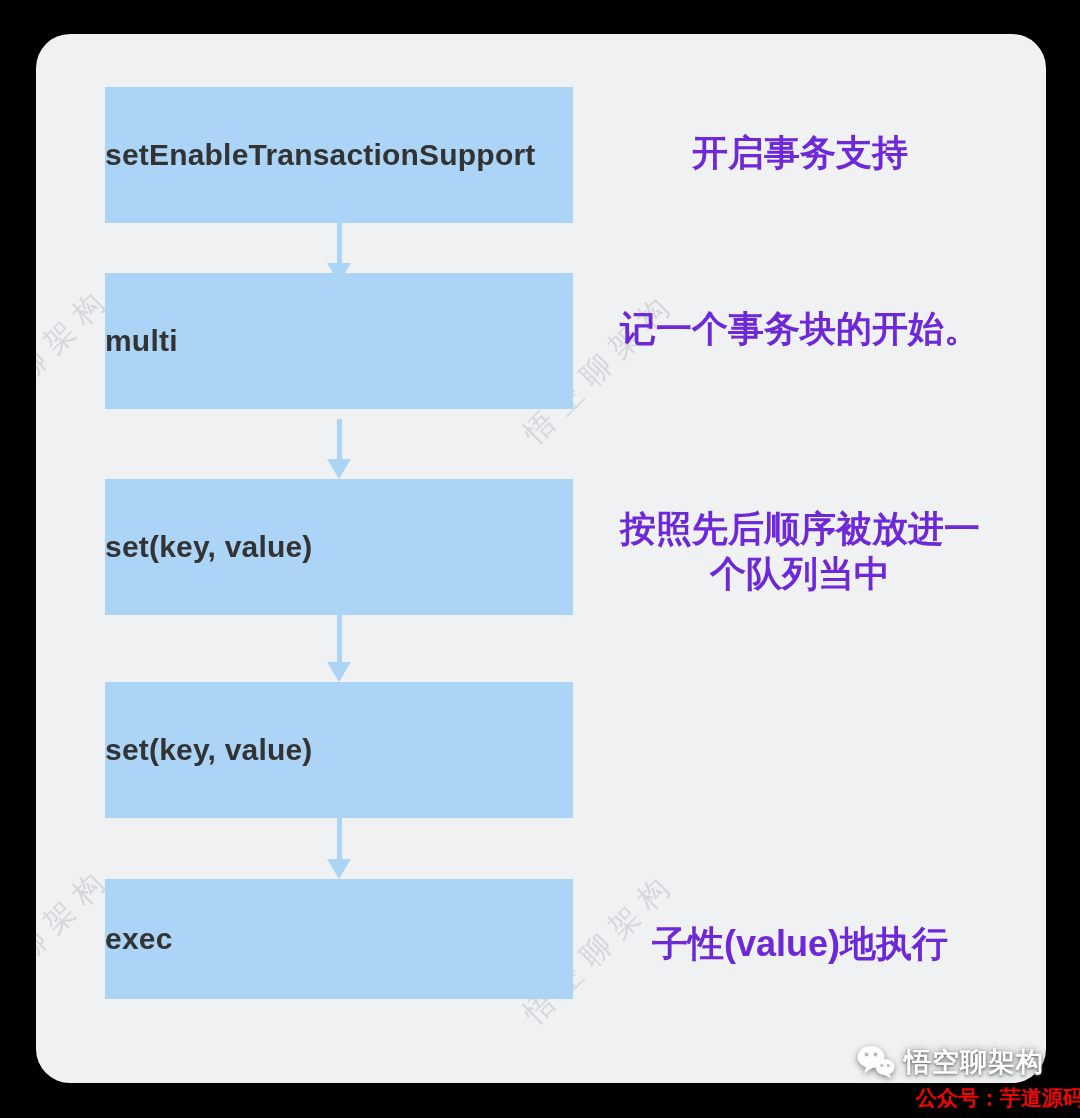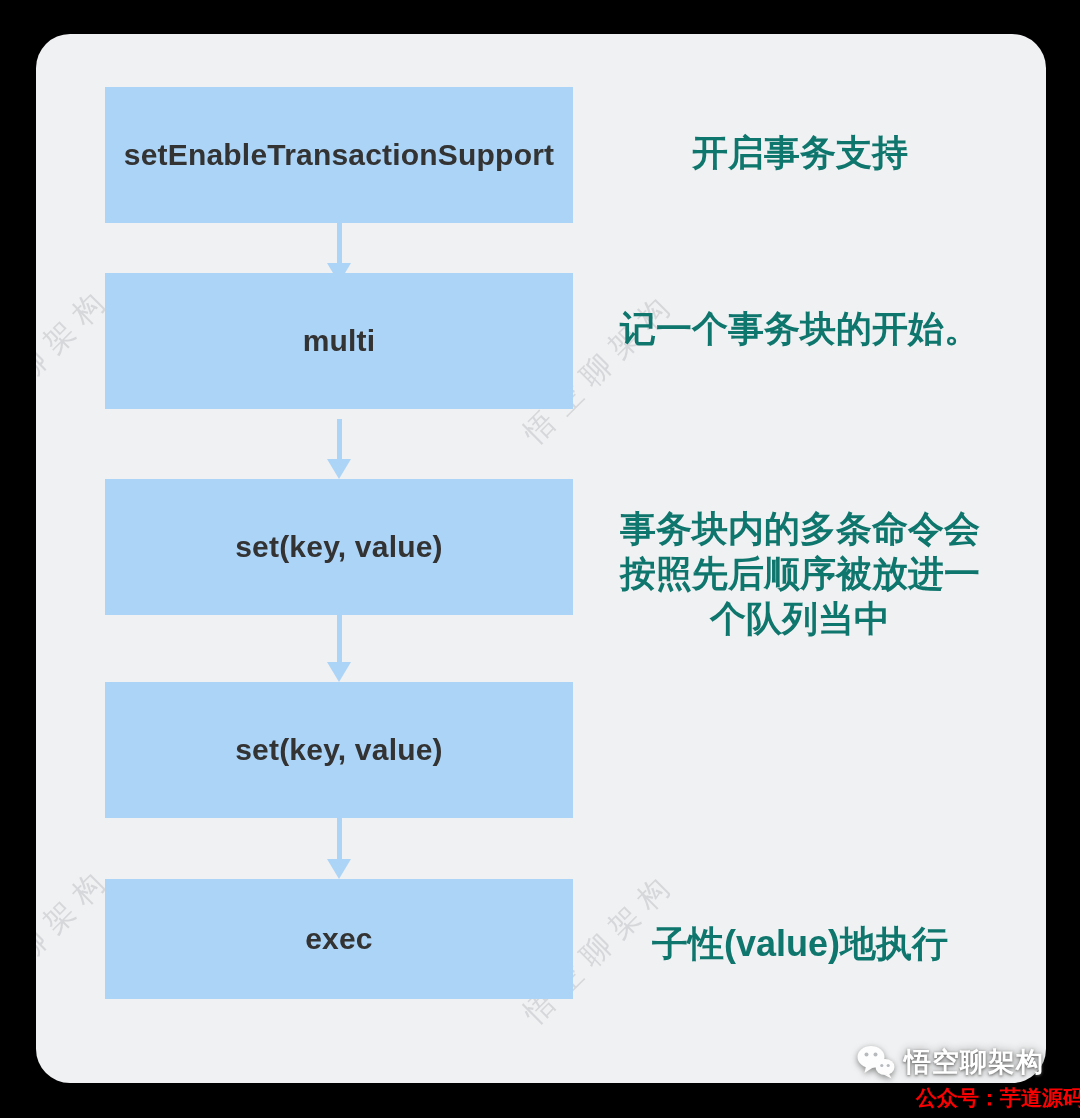--- a/index.html
+++ b/index.html
@@ -9,41 +9,41 @@
     font-family:"Liberation Sans",sans-serif;
   }
   .card{
     position:absolute;left:36px;top:34px;width:1010px;height:1049px;
     background:#f0f1f2;border-radius:34px;overflow:hidden;
   }
   
   .box{
     position:absolute;left:69px;width:468px;height:136px;
     background:#acd4f7;color:#333333;
-    display:flex;align-items:center;justify-content:center;
+    display:flex;align-items:center;justify-content:flex-start;
     font-size:30px;font-weight:600;letter-spacing:0.2px;
   }
   .b1{top:53px}.b2{top:239px}.b3{top:445px}.b4{top:648px}.b5{top:845px;height:120px}
   
   .arrow{
     position:absolute;left:291px;width:24px;
     display:flex;flex-direction:column;align-items:center;
   }
   .a1{top:189px;height:60px}.a2{top:385px;height:60px}
   .a3{top:581px;height:67px}.a4{top:784px;height:61px}
   .arrow .stem{width:5px;flex:1 1 auto;background:#acd4f7;}
   .arrow .head{
     width:0;height:0;flex:0 0 auto;
     border-left:12px solid transparent;border-right:12px solid transparent;
     border-top:20px solid #acd4f7;
   }
   
   .anno{
     position:absolute;left:544px;width:440px;text-align:center;
-    color:#0f766e;font-size:36px;font-weight:700;line-height:45px;
+    color:#6d28d9;font-size:36px;font-weight:700;line-height:45px;
   }
   .n1{top:98px;line-height:42px}.n2{top:272px}.n3{top:472px}.n4{top:887px}
   
   .watermark{
     position:absolute;white-space:nowrap;
     color:rgba(118,125,134,0.22);
     font-size:30px;letter-spacing:10px;
     transform:rotate(-45deg);
   }
   .w1{left:-101px;top:308px}.w2{left:464px;top:313px}
@@ -112,21 +112,20 @@
     <span>exec</span>
   </div>
 
   <div class="anno n1">
     <div>开启事务支持</div>
   </div>
   <div class="anno n2">
     <div>记一个事务块的开始。</div>
   </div>
   <div class="anno n3">
-    <div>事务块内的多条命令会</div>
     <div>按照先后顺序被放进一</div>
     <div>个队列当中</div>
   </div>
   <div class="anno n4">
     <div>子性(value)地执行</div>
   </div>
 
 </div>
 
 <div class="badge">

